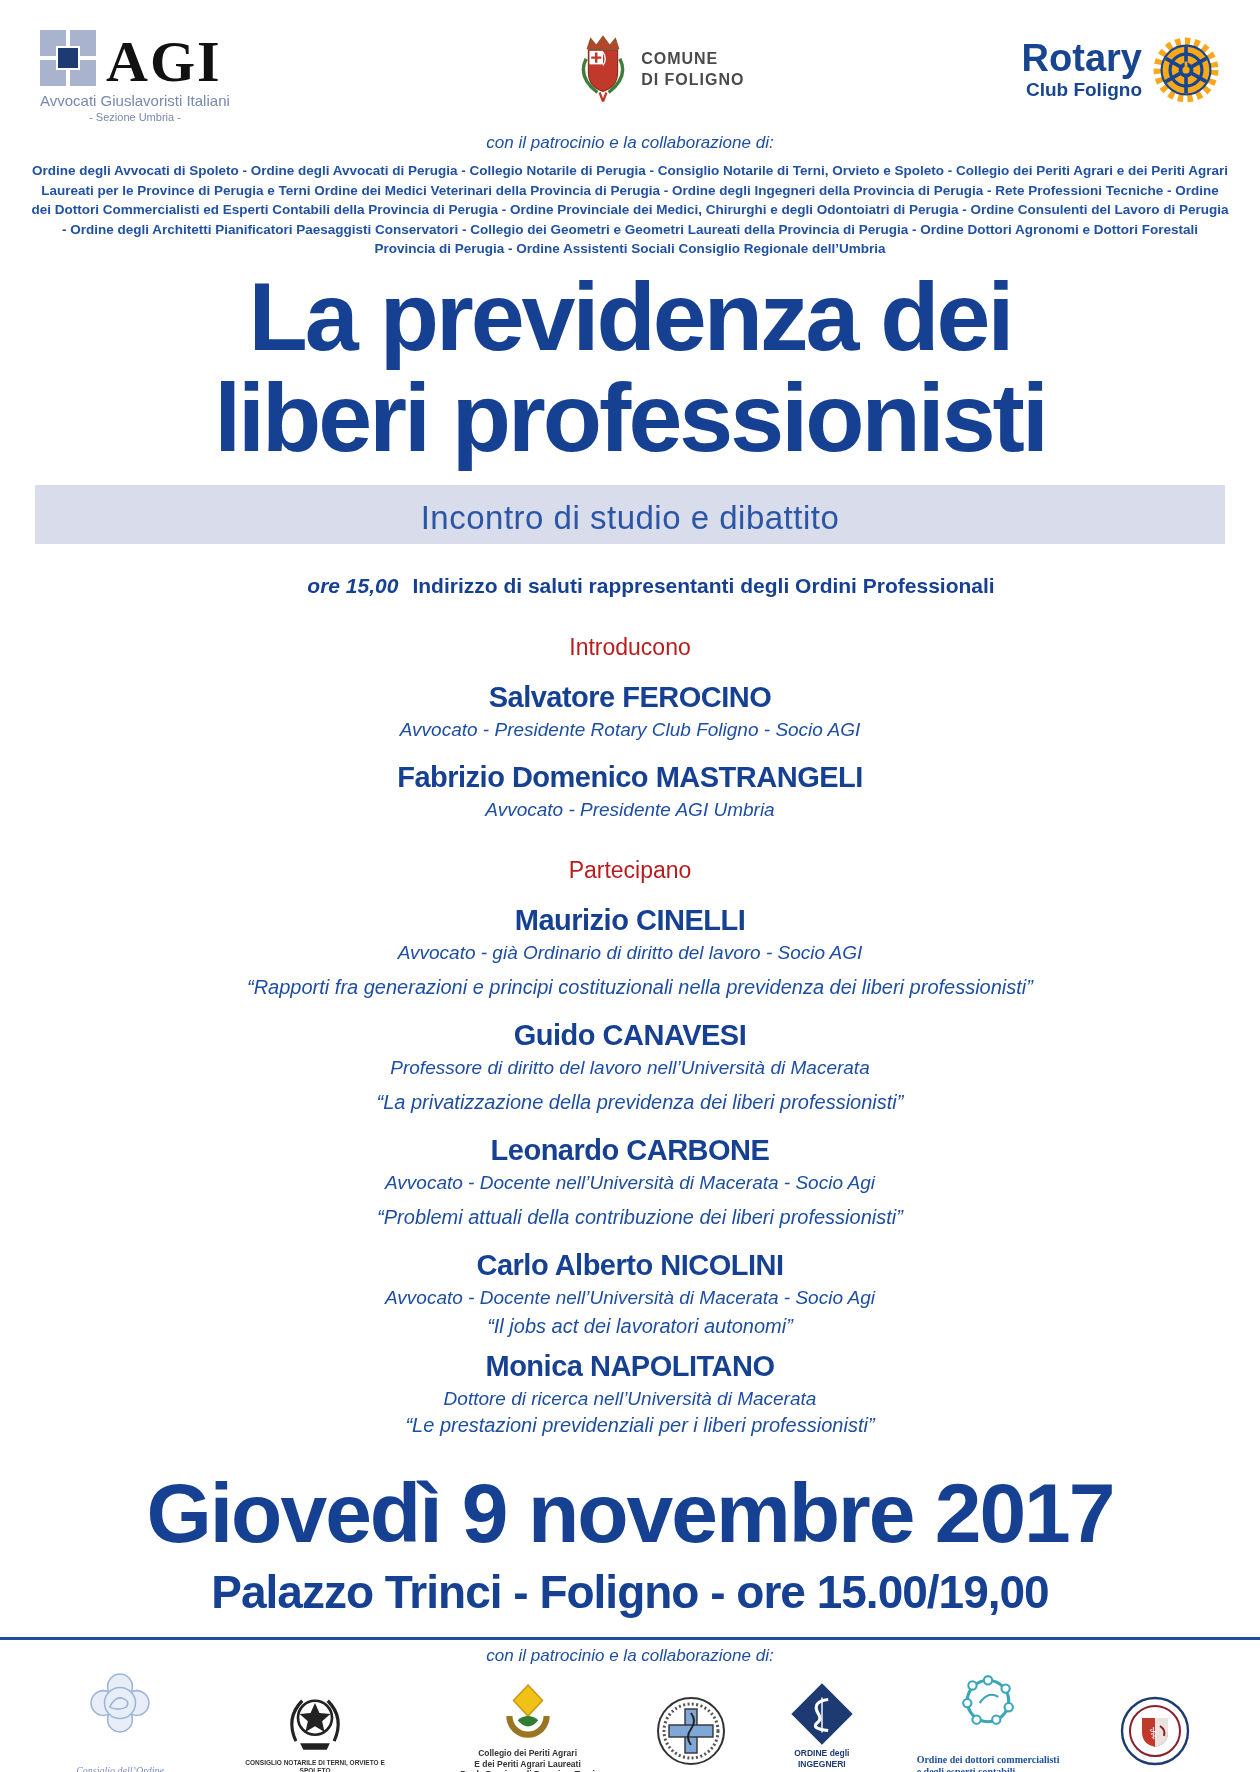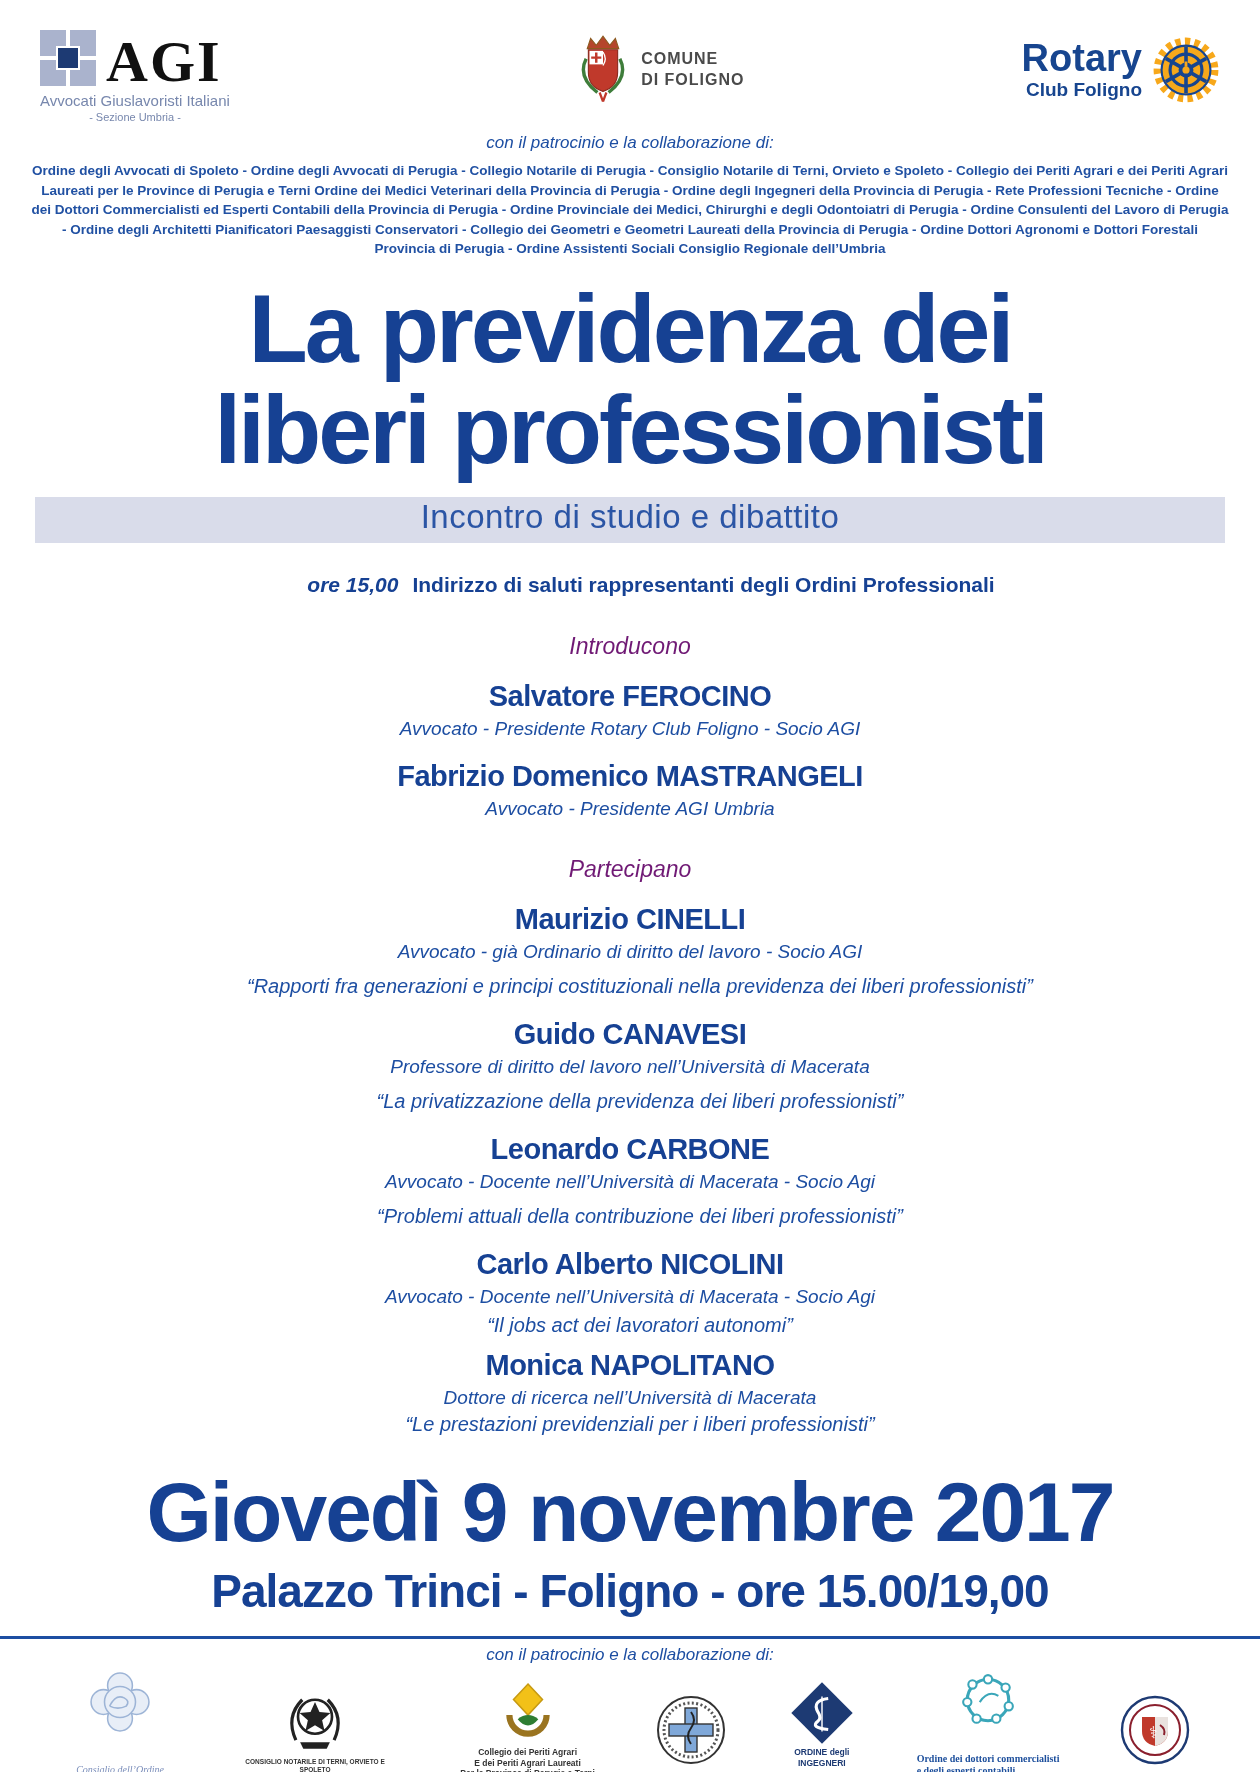--- a/index.html
+++ b/index.html
@@ -25,32 +25,32 @@
   .rotary-block { display:flex; align-items:center; gap:10px; margin-top:6px; }
   .rotary-words { text-align:right; }
   .rotary-name { color:#17458f; font-weight:bold; font-size:38px; line-height:1; }
   .rotary-club { color:#17458f; font-weight:bold; font-size:19px; margin-top:2px; }
 
   
   .patronage-label { margin-top:10px; color:#1d4ea2; font-size:17px; font-style:italic; }
   .patronage-text { margin:8px auto 0 auto; width:1200px; color:#2151a3; font-size:13.5px; font-weight:bold; line-height:1.45; }
 
   
-  .main-title { margin-top:20px; color:#164193; font-weight:bold; font-size:97px; line-height:1.04; letter-spacing:-3px; }
-
-  
-  .band { margin:16px auto 0 auto; width:1190px; background:#d9dcea; padding:1px 0 7px 0; }
+  .main-title { margin-top:8px; color:#164193; font-weight:bold; font-size:97px; line-height:1.04; letter-spacing:-3px; }
+
+  
+  .band { margin:16px auto 0 auto; width:1190px; background:#d9dcea; padding:14px 0 7px 0; }
   .band-text { color:#2b55a5; font-size:33px; letter-spacing:0.5px; }
 
   
   .schedule { margin-top:30px; color:#164193; font-size:21px; font-weight:bold;margin-left:42px; }
   .schedule .time { font-style:italic; margin-right:14px; }
 
   
-  .section-label { margin-top:36px; color:#701a75; font-size:23px; font-style:italic; }
+  .section-label { margin-top:36px; color:#b91c1c; font-size:23px; }
   .speaker-name { margin-top:20px; color:#164193; font-size:29px; font-weight:bold; letter-spacing:-0.5px; }
   .speaker-role { margin-top:5px; color:#1d4ea2; font-size:19px; font-style:italic; }
   .speaker-talk { margin-top:12px; color:#1d4ea2; font-size:20px; font-style:italic;padding-left:20px; }
 
   
   .date-title { margin-top:34px; color:#164193; font-size:84px; font-weight:bold; letter-spacing:-2px; line-height:1; }
   .venue { margin-top:10px; color:#164193; font-size:46px; font-weight:bold; letter-spacing:-1px; }
 
   .rule { width:100%; border-top:3px solid #1d4ea2; margin-top:18px; }
   .patronage-label2 { margin-top:6px; color:#1d4ea2; font-size:17px; font-style:italic; }

